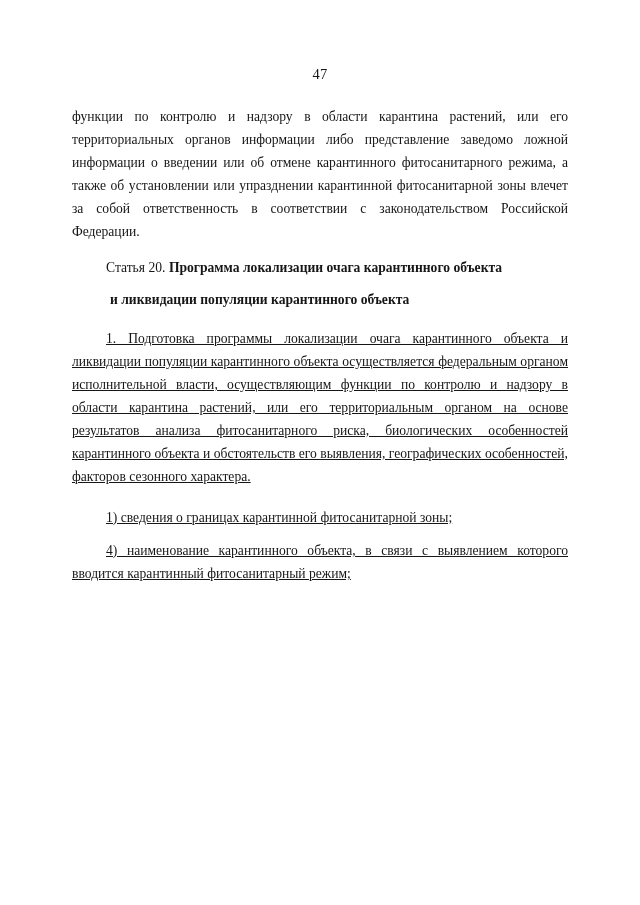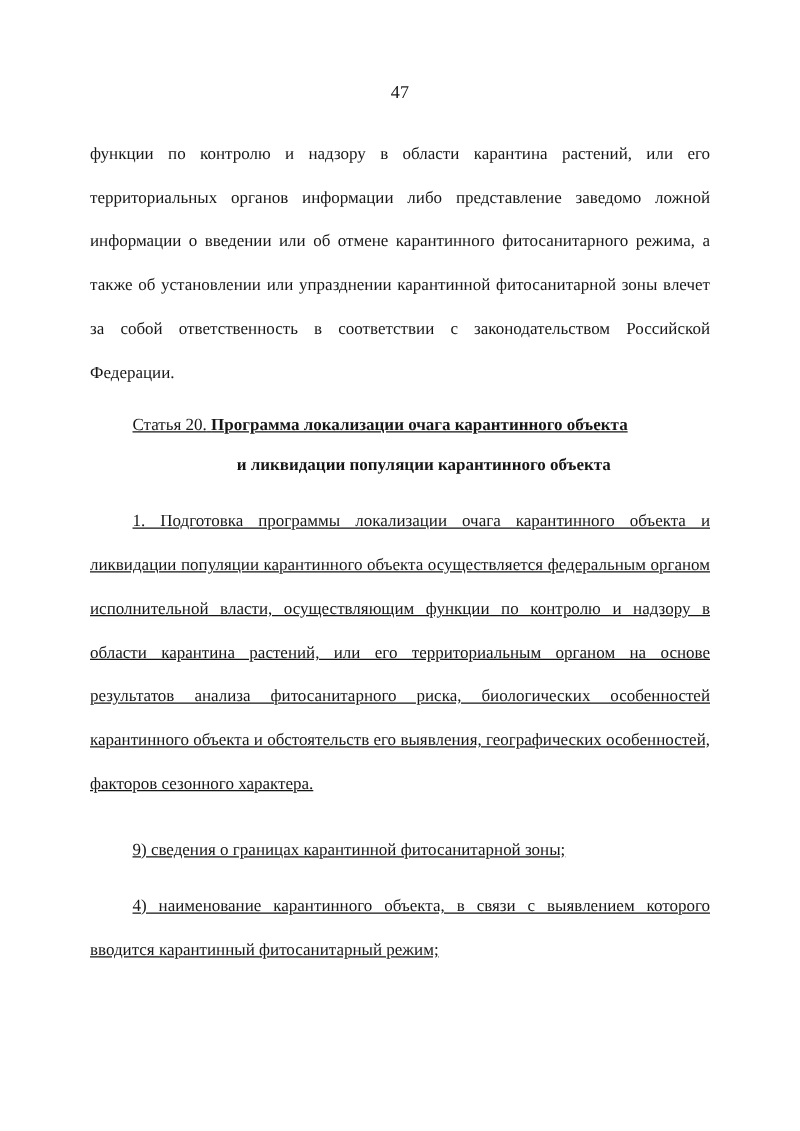--- a/index.html
+++ b/index.html
@@ -23,46 +23,45 @@
     margin-top: 42px;
   }
   .page-number {
     text-align: center;
     font-size: 14.5px;
     margin: 0 0 22px 0;
     letter-spacing: 0.2px;
   }
   .body-text {
     font-size: 13.6px;
-    line-height: 35px;
+    line-height: 23px;
     text-align: justify;
     text-justify: inter-word;
     margin: 0;
     -webkit-hyphens: none;
     hyphens: none;
   }
   .indent {
     text-indent: 34px;
     text-decoration: underline;
   }
   .article-head {
     font-size: 13.6px;
     line-height: 22px;
     margin: 14px 0 10px 0;
     text-indent: 34px;
-    text-decoration: underline;
   }
   .article-head .bold {
     font-weight: bold;
   }
   .article-head-second {
     font-size: 13.6px;
     line-height: 22px;
     font-weight: bold;
-    text-align: center;
+    text-align: left;
     margin: 0 0 16px 0;
     padding-left: 38px;
   }
   p.block {
     margin: 0 0 2px 0;
   }
   .spacer-small {
     height: 8px;
   }
 </style>
@@ -80,19 +79,19 @@
   </div>
   <div class="article-head-second">и ликвидации популяции карантинного объекта</div>
 
   <p class="body-text block indent">1. Подготовка программы локализации очага карантинного объекта и ликвидации популяции карантинного объекта осуществляется федеральным органом исполнительной власти, осуществляющим функции по контролю и надзору в области карантина растений, или его территориальным органом на основе результатов анализа фитосанитарного риска, биологических особенностей карантинного объекта и обстоятельств его выявления, географических особенностей, факторов сезонного характера.</p>
 
   <div class="spacer-small"></div>
 
 
   <div class="spacer-small"></div>
 
-  <p class="body-text block indent">9) сведения о границах  карантинной фитосанитарной зоны;</p>
+  <p class="body-text block indent">1) сведения о границах  карантинной фитосанитарной зоны;</p>
 
   <div class="spacer-small"></div>
 
   <p class="body-text block indent">4) наименование  карантинного  объекта,  в  связи  с  выявлением которого вводится карантинный фитосанитарный режим;</p>
 
 </div>
 
 </body></html>

